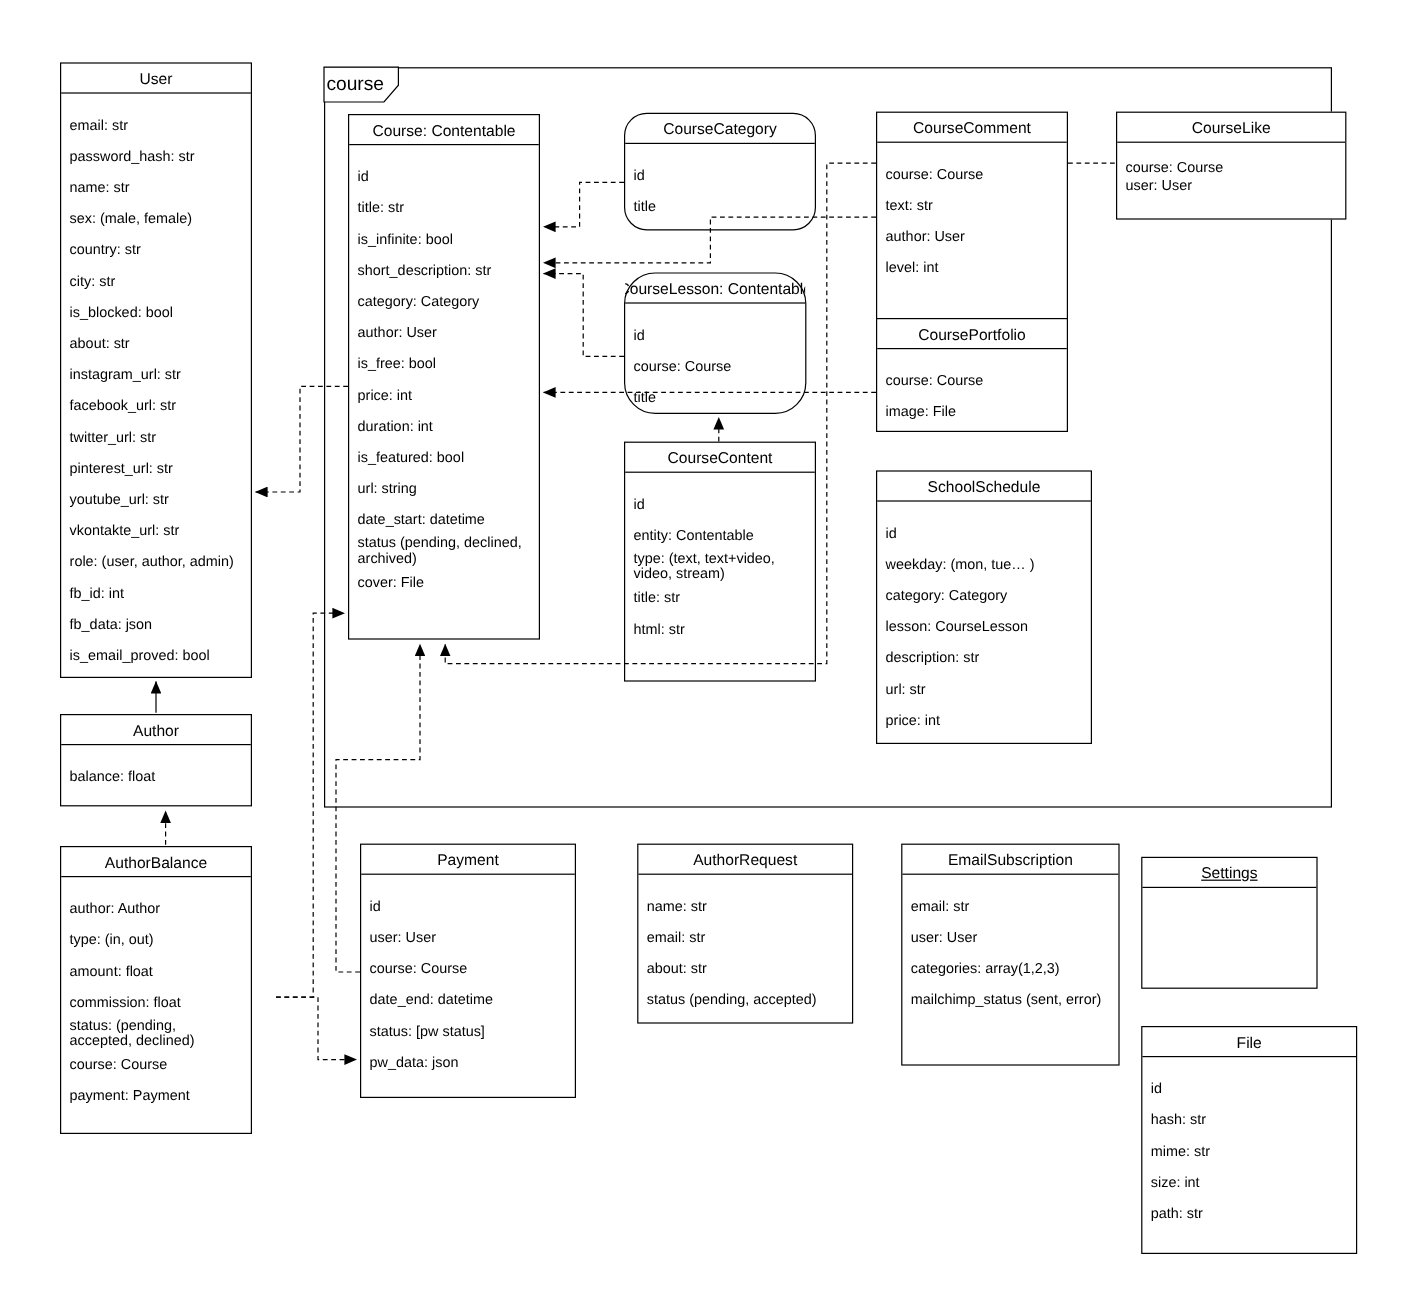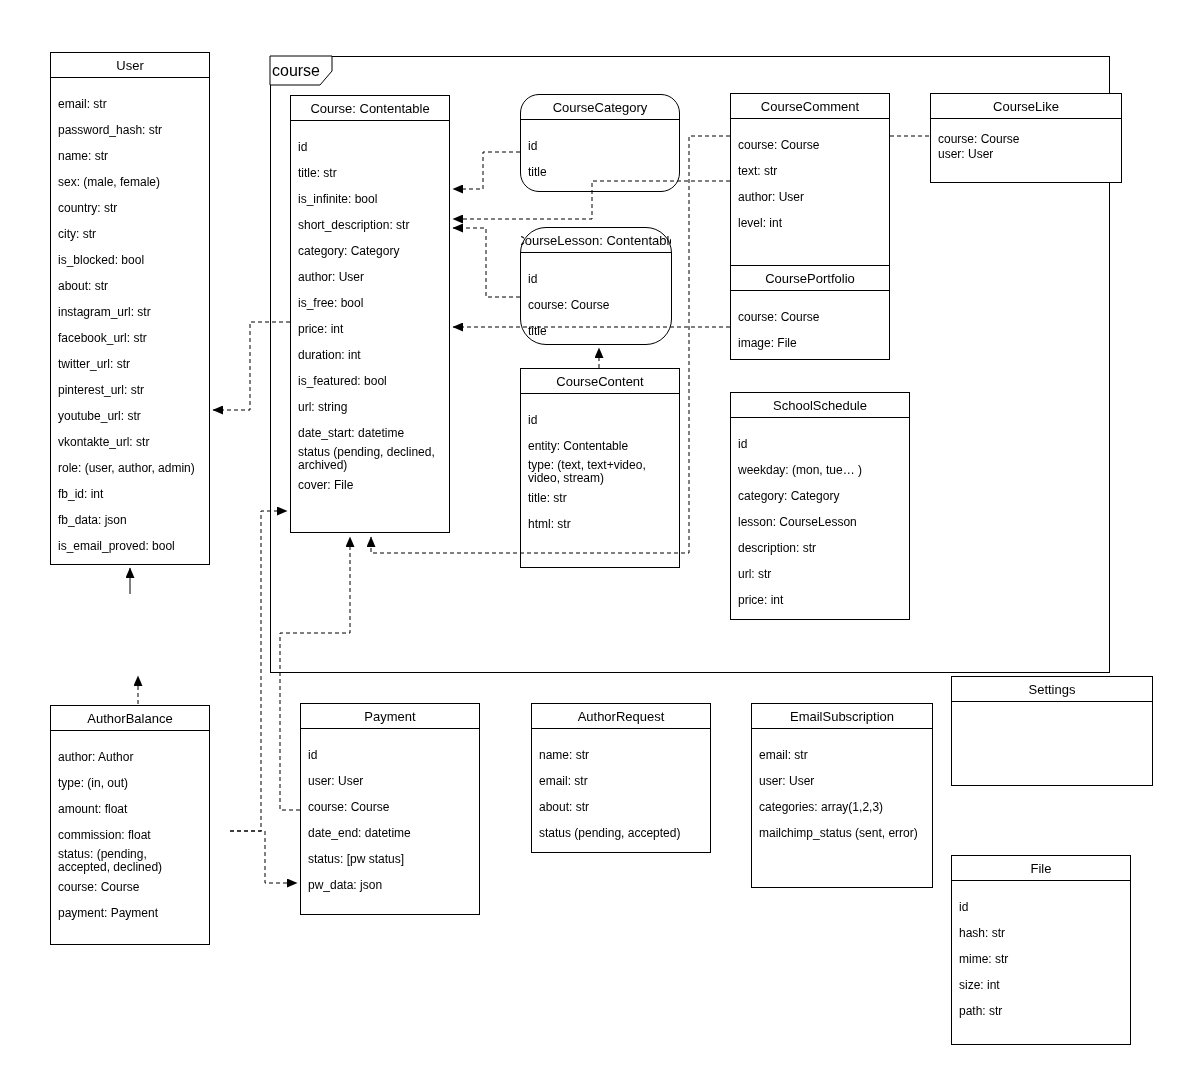--- a/index.html
+++ b/index.html
@@ -79,20 +79,26 @@
         <div class="field">twitter_url: str</div>
         <div class="field">pinterest_url: str</div>
         <div class="field">youtube_url: str</div>
         <div class="field">vkontakte_url: str</div>
         <div class="field">role: (user, author, admin)</div>
         <div class="field">fb_id: int</div>
         <div class="field">fb_data: json</div>
         <div class="field">is_email_proved: bool</div>
       </div>
     </div>
+    <div class="entity" style="left: 50px; top: 595px; width: 160px; height: 77px;">
+      <div class="entity-header">Author</div>
+      <div class="entity-fields">
+        <div class="field">balance: float</div>
+      </div>
+    </div>
     <div class="entity" style="left: 50px; top: 705px; width: 160px; height: 240px;">
       <div class="entity-header">AuthorBalance</div>
       <div class="entity-fields">
         <div class="field">author: Author</div>
         <div class="field">type: (in, out)</div>
         <div class="field">amount: float</div>
         <div class="field">commission: float</div>
         <div class="field">status: (pending, accepted, declined)</div>
         <div class="field">course: Course</div>
         <div class="field">payment: Payment</div>
@@ -199,21 +205,21 @@
     </div>
     <div class="entity" style="left: 751px; top: 703px; width: 182px; height: 185px;">
       <div class="entity-header">EmailSubscription</div>
       <div class="entity-fields">
         <div class="field">email: str</div>
         <div class="field">user: User</div>
         <div class="field">categories: array(1,2,3)</div>
         <div class="field">mailchimp_status (sent, error)</div>
       </div>
     </div>
-    <div class="entity" style="left: 951px; top: 676px; width: 202px; height: 110px;">
+    <div class="entity" style="left: 951px; top: 714px; width: 147px; height: 110px; text-decoration: underline;">
       <div class="entity-header">Settings</div>
     </div>
     <div class="entity" style="left: 951px; top: 855px; width: 180px; height: 190px;">
       <div class="entity-header">File</div>
       <div class="entity-fields">
         <div class="field">id</div>
         <div class="field">hash: str</div>
         <div class="field">mime: str</div>
         <div class="field">size: int</div>
         <div class="field">path: str</div>

